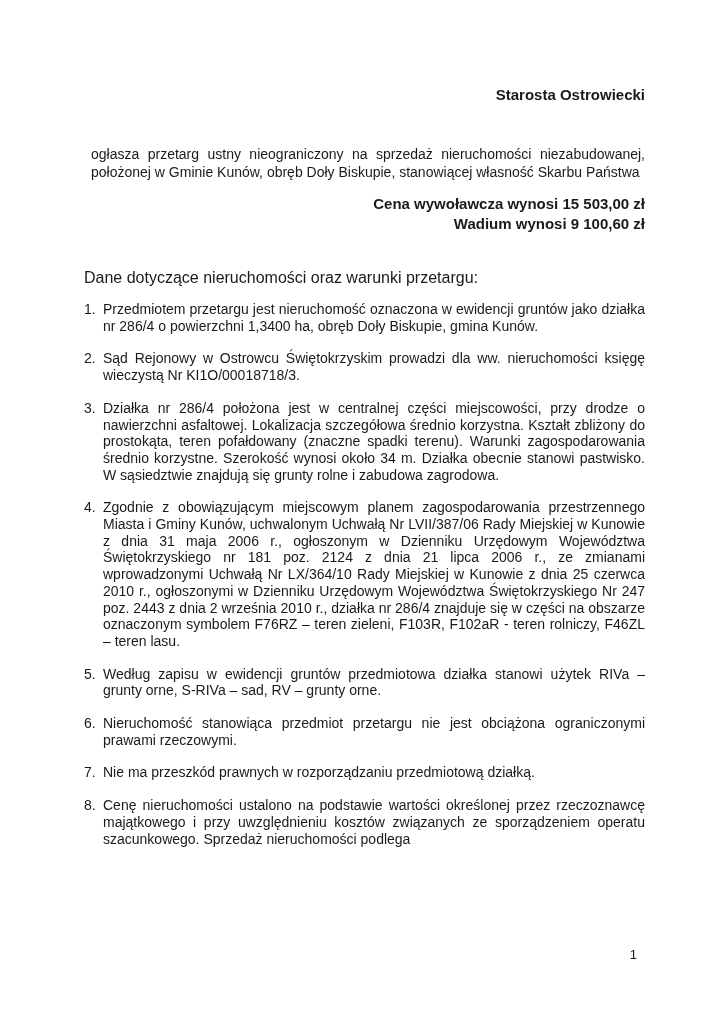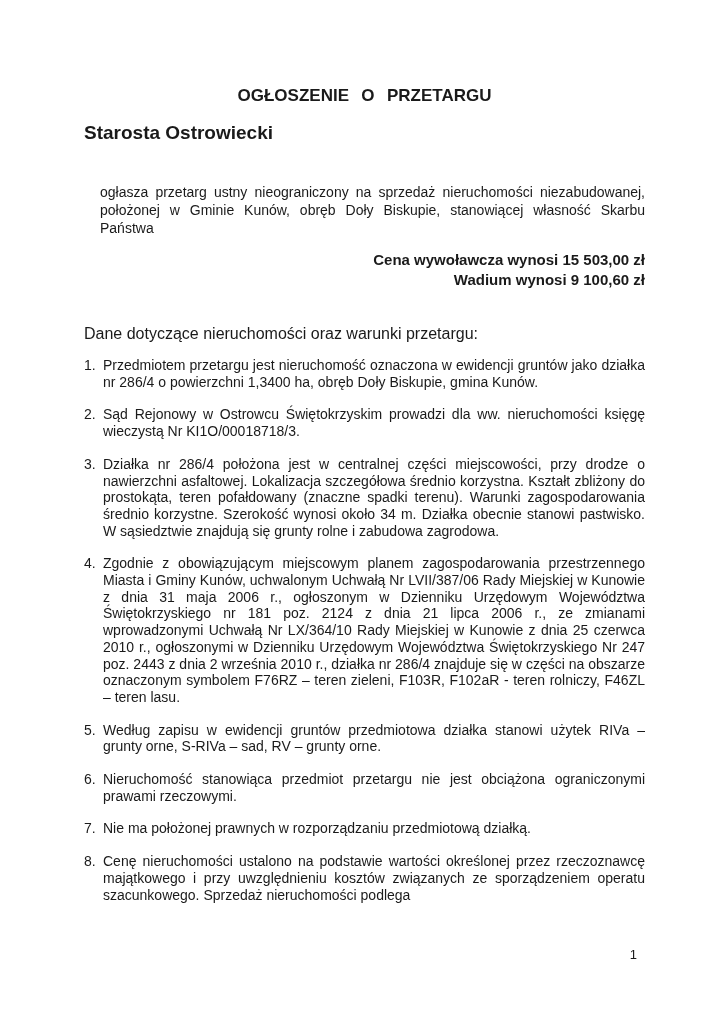--- a/index.html
+++ b/index.html
@@ -22,27 +22,27 @@
   .doc-title {
     margin: 0 0 20px 0;
     font-size: 17px;
     line-height: 18px;
     font-weight: bold;
     text-align: center;
     word-spacing: 0.45em;
   }
   .doc-subtitle {
     margin: 0 0 42px 0;
-    font-size: 19px;
+    font-size: 15px;
     line-height: 16px;
     font-weight: bold;
-    text-align: left;
+    text-align: right;
   }
   .intro {
-    margin: 0 0 13px 16px;
+    margin: 0 0 13px 7px;
     font-size: 14px;
     line-height: 18px;
     text-align: justify;
   }
   .price-block {
     margin: 0 0 35px 0;
     text-align: right;
   }
   .price-block p {
     margin: 0;
@@ -83,21 +83,20 @@
     top: 947px;
     font-size: 13px;
     line-height: 15px;
   }
 </style>
 </head>
 <body>
 
 <div class="page">
 
-  <h1 class="doc-title">OGŁOSZENIE O PRZETARGU</h1>
 
   <h2 class="doc-subtitle">Starosta Ostrowiecki</h2>
 
   <p class="intro">ogłasza przetarg ustny nieograniczony na sprzedaż nieruchomości niezabudowanej, położonej w Gminie Kunów, obręb Doły Biskupie, stanowiącej własność Skarbu Państwa</p>
 
   <div class="price-block">
     <p>Cena wywoławcza wynosi 15 503,00 zł</p>
     <p>Wadium wynosi 9 100,60 zł</p>
   </div>
 
@@ -130,21 +129,21 @@
       <span class="body">Według zapisu w ewidencji gruntów przedmiotowa działka stanowi użytek RIVa – grunty orne, S-RIVa – sad, RV – grunty orne.</span>
     </li>
 
     <li class="item">
       <span class="num">6.</span>
       <span class="body">Nieruchomość stanowiąca przedmiot przetargu nie jest obciążona ograniczonymi prawami rzeczowymi.</span>
     </li>
 
     <li class="item">
       <span class="num">7.</span>
-      <span class="body">Nie ma położonej prawnych w rozporządzaniu przedmiotową działką.</span>
+      <span class="body">Nie ma przeszkód prawnych w rozporządzaniu przedmiotową działką.</span>
     </li>
 
     <li class="item">
       <span class="num">8.</span>
       <span class="body">Cenę nieruchomości ustalono na podstawie wartości określonej przez rzeczoznawcę majątkowego i przy uwzględnieniu kosztów związanych ze sporządzeniem operatu szacunkowego. Sprzedaż nieruchomości podlega</span>
     </li>
 
   </ol>
 
   <div class="page-number">1</div>

